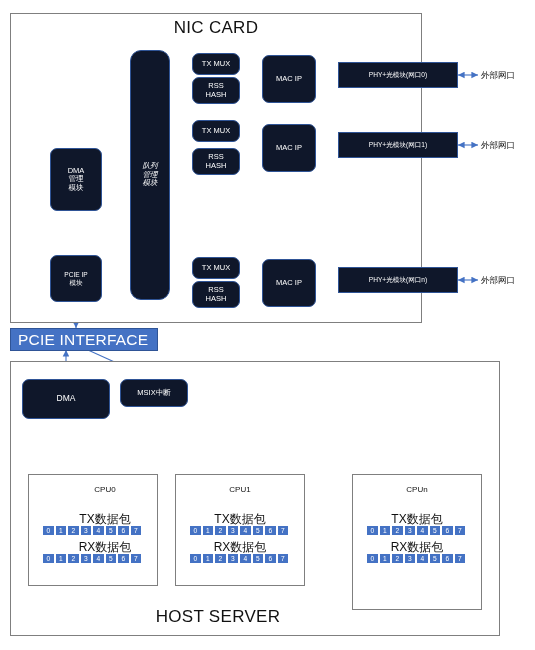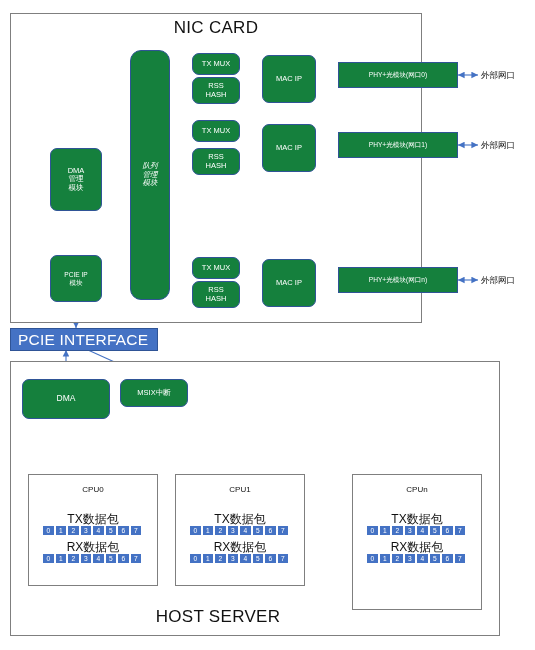--- a/index.html
+++ b/index.html
@@ -15,21 +15,21 @@
 
   .section-title{
     position:absolute;text-align:center;
     font-size:17px;letter-spacing:0.3px;color:#111111;
     font-family:"Liberation Sans","DejaVu Sans",sans-serif;
     white-space:nowrap;
   }
 
   
   .blue{
-    background:#15803d;border:1px solid #2f5496;color:#ffffff;
+    background:#0f172a;border:1px solid #2f5496;color:#ffffff;
     display:flex;align-items:center;justify-content:center;
     text-align:center;line-height:1.12;
   }
   .rounded{border-radius:7px;}
   .rounded-lg{border-radius:11px;font-style:italic;}
   .sq{border-radius:0;}
 
   .t9{font-size:8.5px;}
   .t8{font-size:7.5px;}
   .t7{font-size:6.6px;}
@@ -200,21 +200,21 @@
   <div class="section-title" style="left:10px;top:607px;width:416px;">HOST SERVER</div>
 
   <div class="abs blue rounded" style="left:22px;top:379px;width:88px;height:40px;">
     <span class="t9">DMA</span>
   </div>
 
   <div class="abs blue rounded" style="left:120px;top:379px;width:68px;height:28px;">
     <span class="t8">MSIX中断</span>
   </div>
 
-  <div class="abs cpu-box" style="left:28px;top:474px;width:130px;height:112px;">
+  <div class="abs cpu-box" style="left:28px;top:474px;width:130px;height:112px;padding-left:12px;">
     <div class="cpu-title" style="top:10px;">CPU0</div>
     <div class="pk-label" style="top:36px;">TX数据包</div>
     <div class="cellrow" style="left:13px;top:50px;">
       <div class="cell">0</div>
       <div class="cell">1</div>
       <div class="cell">2</div>
       <div class="cell">3</div>
       <div class="cell">4</div>
       <div class="cell">5</div>
       <div class="cell">6</div>

